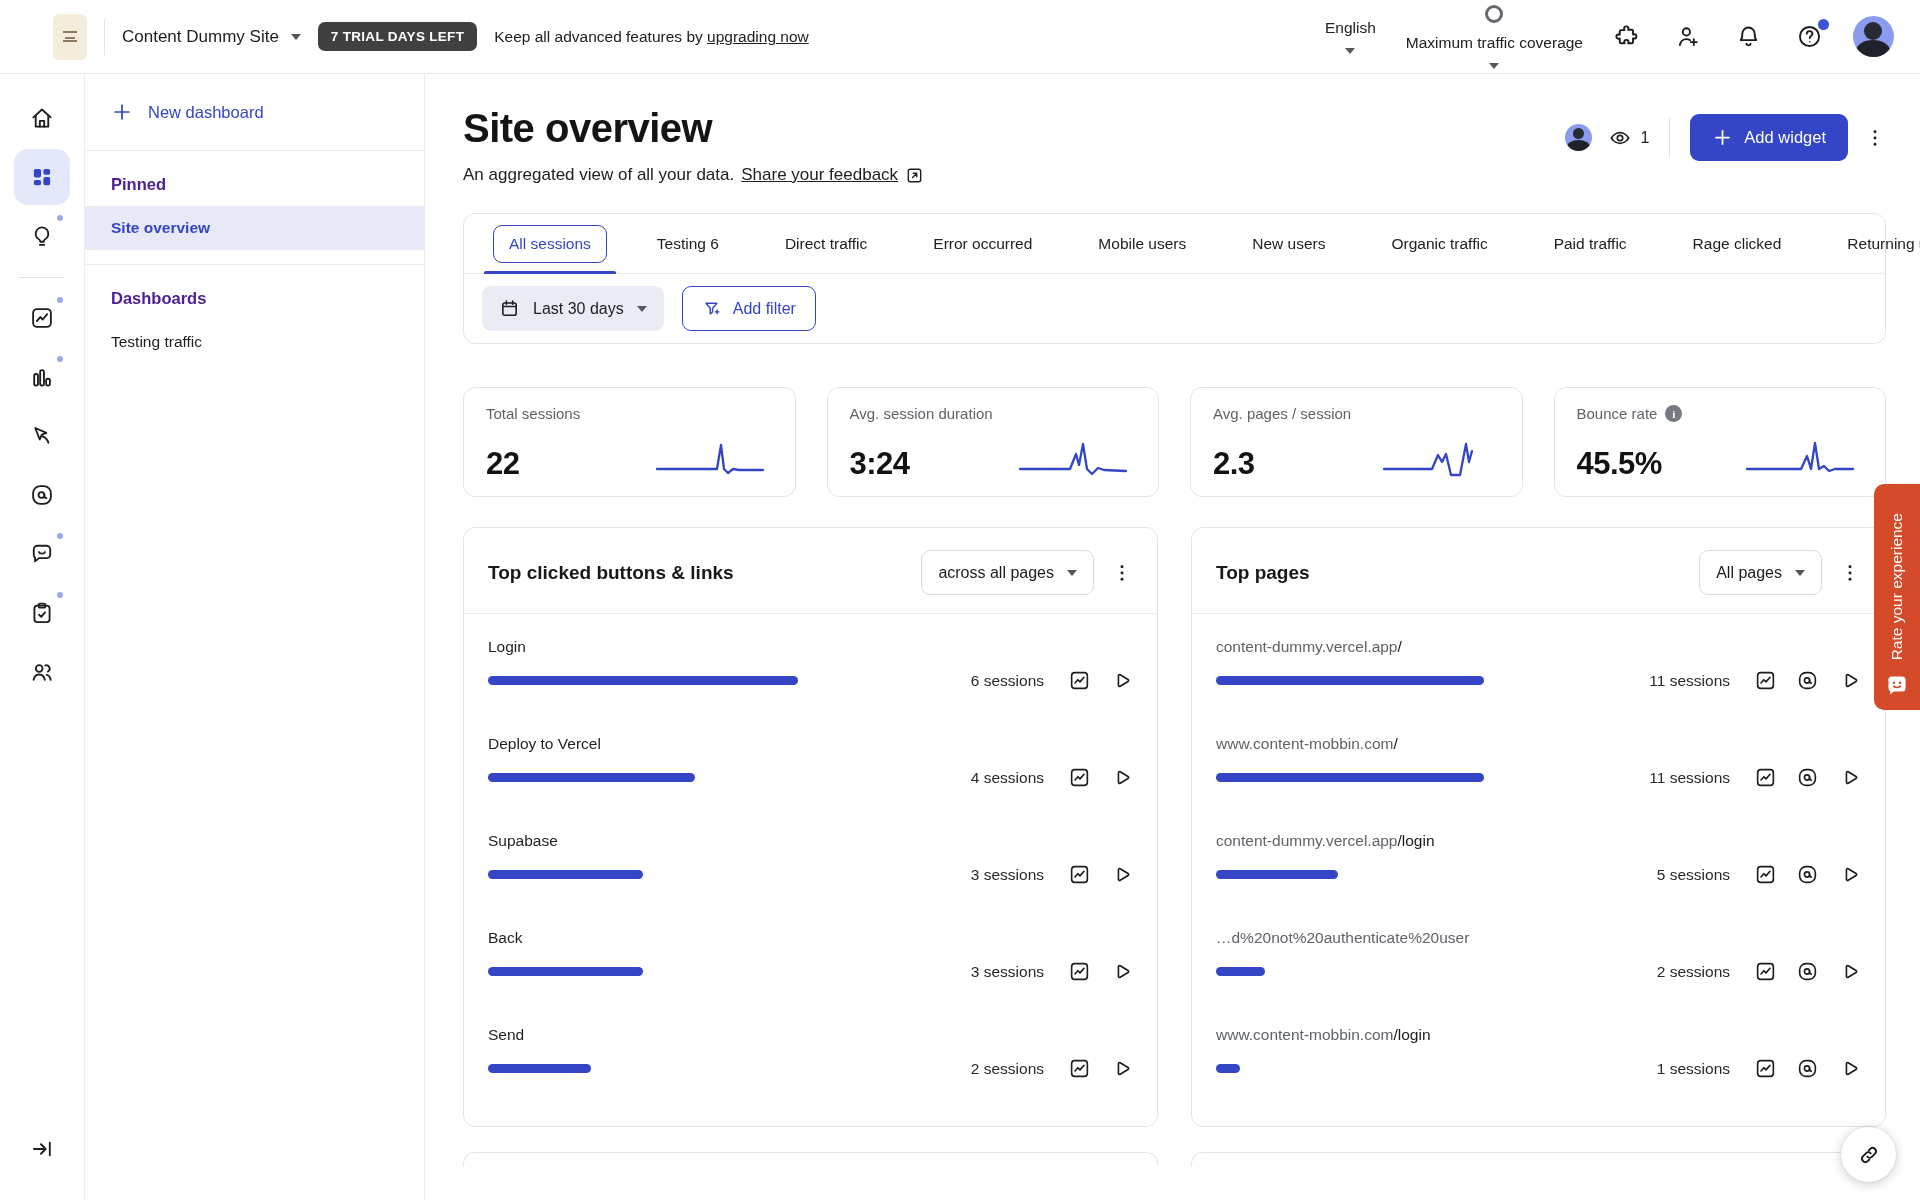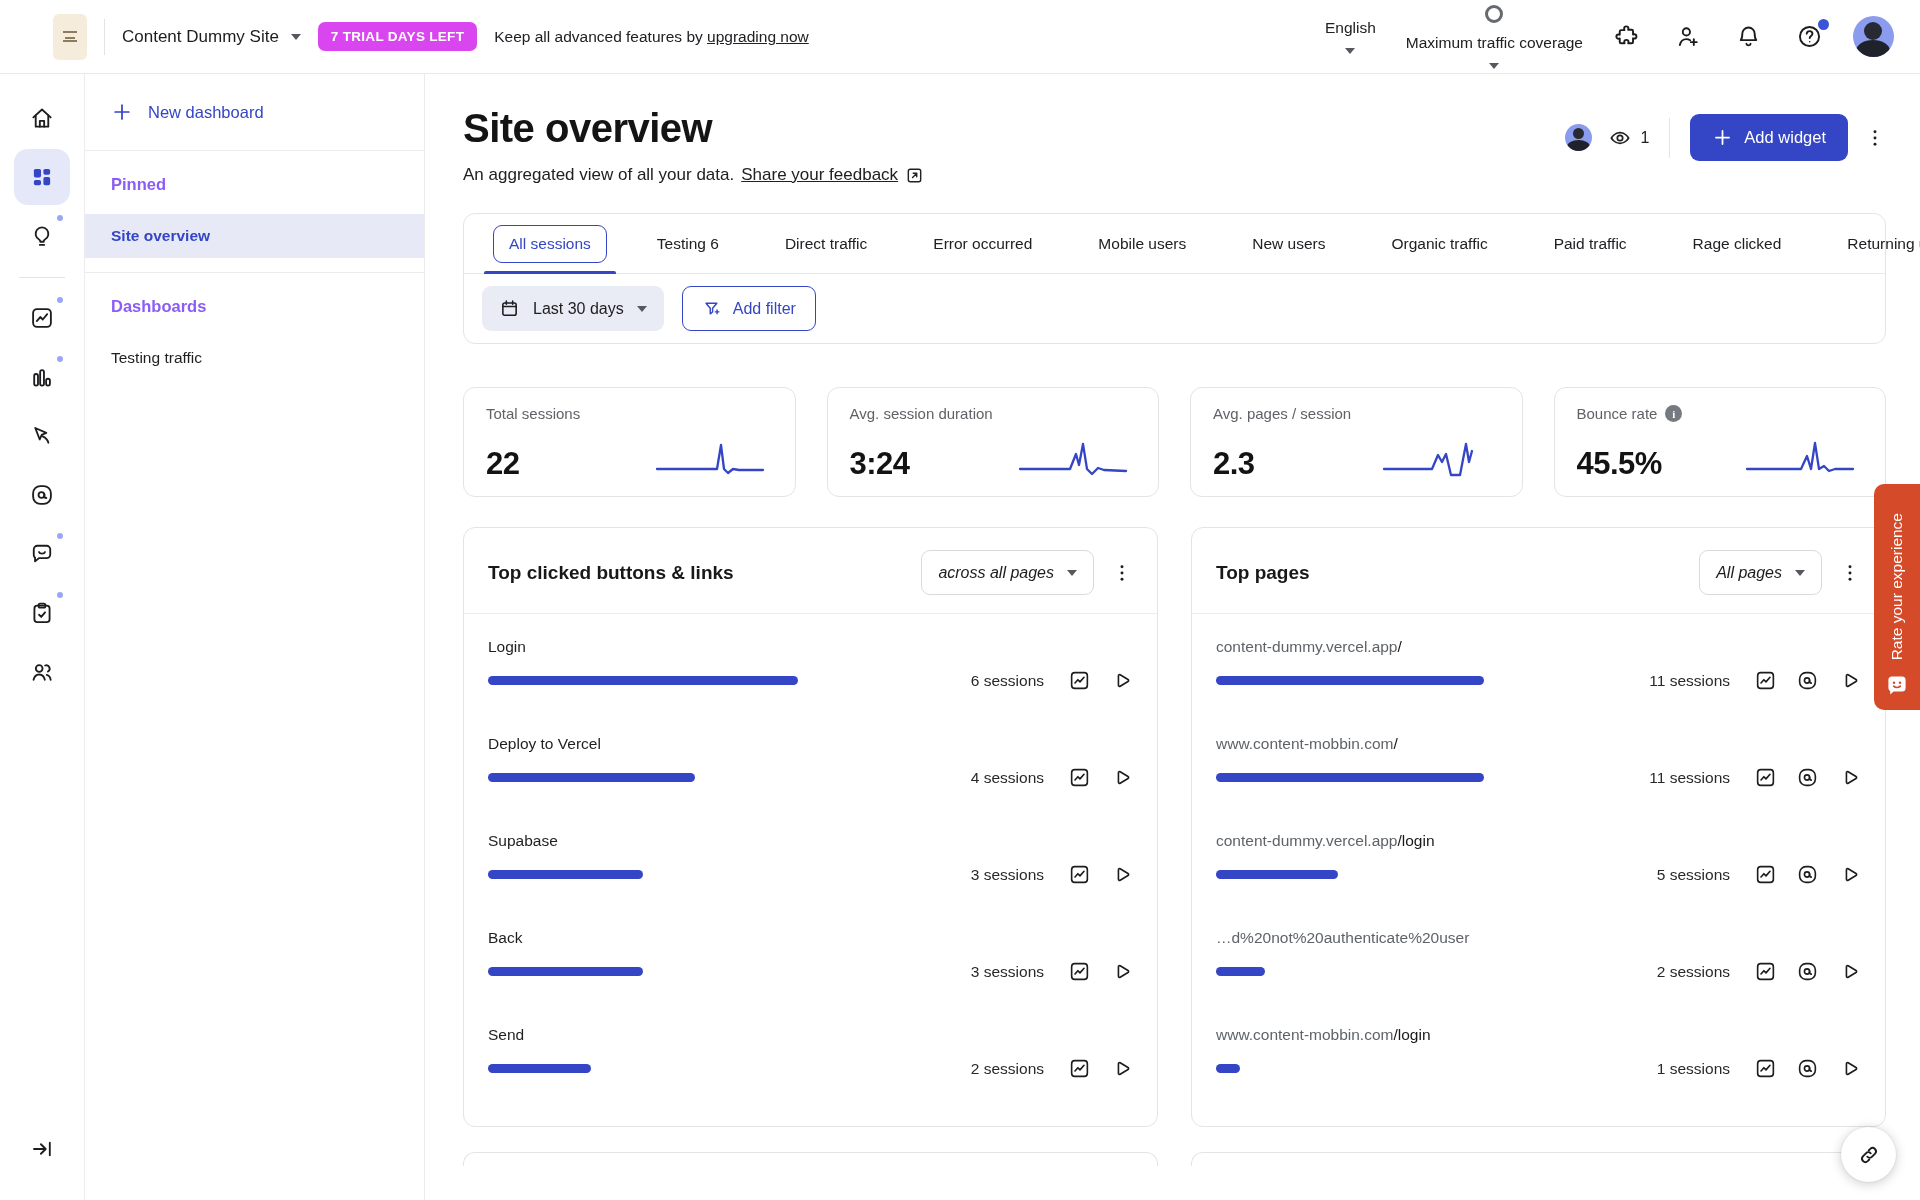--- a/index.html
+++ b/index.html
@@ -15,21 +15,21 @@
   
   .topbar { height:74px; display:flex; align-items:center; justify-content:space-between;
             padding:0 26px 0 18px; border-bottom:1px solid #e9e9e9; background:#fff; }
   .topbar-left { display:flex; align-items:center; gap:17px;padding-left:35px; }
   .logo { width:34px; height:46px; border-radius:6px; background:#f6ecdc; display:flex; align-items:center; justify-content:center; }
   .logo-art { width:14px; height:11px; border-top:2px solid #8d7c60; border-bottom:2px solid #8d7c60; position:relative; }
   .logo-art::after { content:""; position:absolute; left:2px; right:2px; top:4px; height:2px; background:#8d7c60; }
   .vdiv { width:1px; height:36px; background:#e3e3e3; }
   .site-select { display:flex; align-items:center; gap:12px; font-size:17px; font-weight:500; color:#1d1d1f; }
   .caret { width:0; height:0; border-left:5.5px solid transparent; border-right:5.5px solid transparent; border-top:6.5px solid #55585e; }
-  .trial-badge { background:#d946ef; color:#fff; font-size:13.5px; font-weight:700; letter-spacing:.3px;
+  .trial-badge { background:#404040; color:#fff; font-size:13.5px; font-weight:700; letter-spacing:.3px;
                  padding:7px 13px; border-radius:7px; white-space:nowrap; }
   .upgrade-text { font-size:15.5px; color:#202124; }
   .upgrade-text a { color:#202124; text-decoration:underline; cursor:pointer; }
   .topbar-right { display:flex; align-items:center; gap:30px; }
   .select-inline { display:flex; align-items:center; gap:11px; font-size:15.5px; color:#202124;flex-direction:column; }
   .cov-ring { width:18px; height:18px; border-radius:50%; border:3px solid #66696f; }
   .top-icons { display:flex; align-items:center; gap:34px; }
   .icon-btn { position:relative; color:#1c1c1e; }
   .icon-btn svg.ic { width:27px; height:27px; }
   .badge-dot { position:absolute; top:-4px; right:-6px; width:11px; height:11px; border-radius:50%; background:#3c54d4; }
@@ -50,21 +50,21 @@
   .rail-badge { position:absolute; top:5px; right:5px; width:10px; height:10px; border-radius:50%;
                 background:#9aa8f3; border:2px solid #fff; }
   .rail-bottom { position:absolute; bottom:20px; left:0; width:100%; display:flex; justify-content:center; color:#1d1d1f; }
 
   .panel { width:340px; border-right:1px solid #ececec; flex:none; }
   .panel-top { height:77px; display:flex; align-items:center; padding:0 26px; border-bottom:1px solid #ececec; }
   .new-dash { display:flex; align-items:center; gap:15px; color:#3445c5; font-size:16.5px; font-weight:500; }
   .new-dash svg.ic { width:22px; height:22px; }
   .panel-section { padding:8px 0 14px; }
   .panel-section.bordered { border-bottom:1px solid #ececec; }
-  .section-h { font-size:16.5px; font-weight:700; padding:16px 26px 20px; color:#8b5cf6; }
+  .section-h { font-size:16.5px; font-weight:700; padding:16px 26px 12px; color:#4c1d95; }
   .panel-item { font-size:15.5px; padding:13px 26px; color:#1f1f1f; cursor:pointer; }
   .panel-item.active { background:#e7eaf6; color:#3445c5; font-weight:700; }
 
   
   .main { flex:1; padding:32px 34px 0 38px; overflow:hidden; }
   .main-header { display:flex; justify-content:space-between; align-items:flex-start; }
   .page-title { font-size:40px; font-weight:700; letter-spacing:-.5px; color:#141415; line-height:1.1; }
   .subtitle { font-size:17px; margin-top:15px; color:#202124; display:flex; align-items:center; gap:7px; }
   .subtitle a { color:#202124; text-decoration:underline; cursor:pointer; }
   .subtitle svg.ic { width:19px; height:19px; }
@@ -106,21 +106,21 @@
   .stat-value { font-size:31px; font-weight:700; color:#131314; letter-spacing:-.5px; }
   .spark { width:122px; height:44px; }
   .spark polyline { fill:none; stroke:#3445c5; stroke-width:2.3; stroke-linejoin:round; stroke-linecap:round; }
 
   .widgets-grid { display:grid; grid-template-columns:1fr 1fr; gap:33px; margin-top:30px; }
   .widget { border:1px solid #e4e4e4; border-radius:12px; height:600px; background:#fff; overflow:hidden; }
   .widget-head { display:flex; align-items:center; justify-content:space-between; padding:22px 24px 18px; border-bottom:1px solid #ededed; }
   .widget-title { font-size:19px; font-weight:700; color:#17181a; }
   .head-right { display:flex; align-items:center; gap:17px; }
   .scope-btn { border:1px solid #d8dadd; border-radius:9px; height:45px; padding:0 16px; background:#fff;
-               display:flex; align-items:center; gap:13px; font-size:16px; color:#1d1d1f;font-style:italic; }
+               display:flex; align-items:center; gap:13px; font-size:16px; color:#1d1d1f; }
   .rows { padding:24px 24px 0; }
   .wrow { margin-bottom:43px; }
   .wrow-label { font-size:15.5px; margin-bottom:13px; color:#1f1f1f; }
   .wrow-label .dom { color:#5f6368; }
   .wrow-label .path { color:#1a1a1b; font-weight:500; }
   .wrow-line { display:flex; align-items:center; }
   .bar-track { flex:none; }
   .bar { height:9px; border-radius:5px; background:#3445c5; }
   .wrow-spacer { flex:1; }
   .sessions { font-size:15.5px; color:#28292b; margin-right:24px; white-space:nowrap; }

